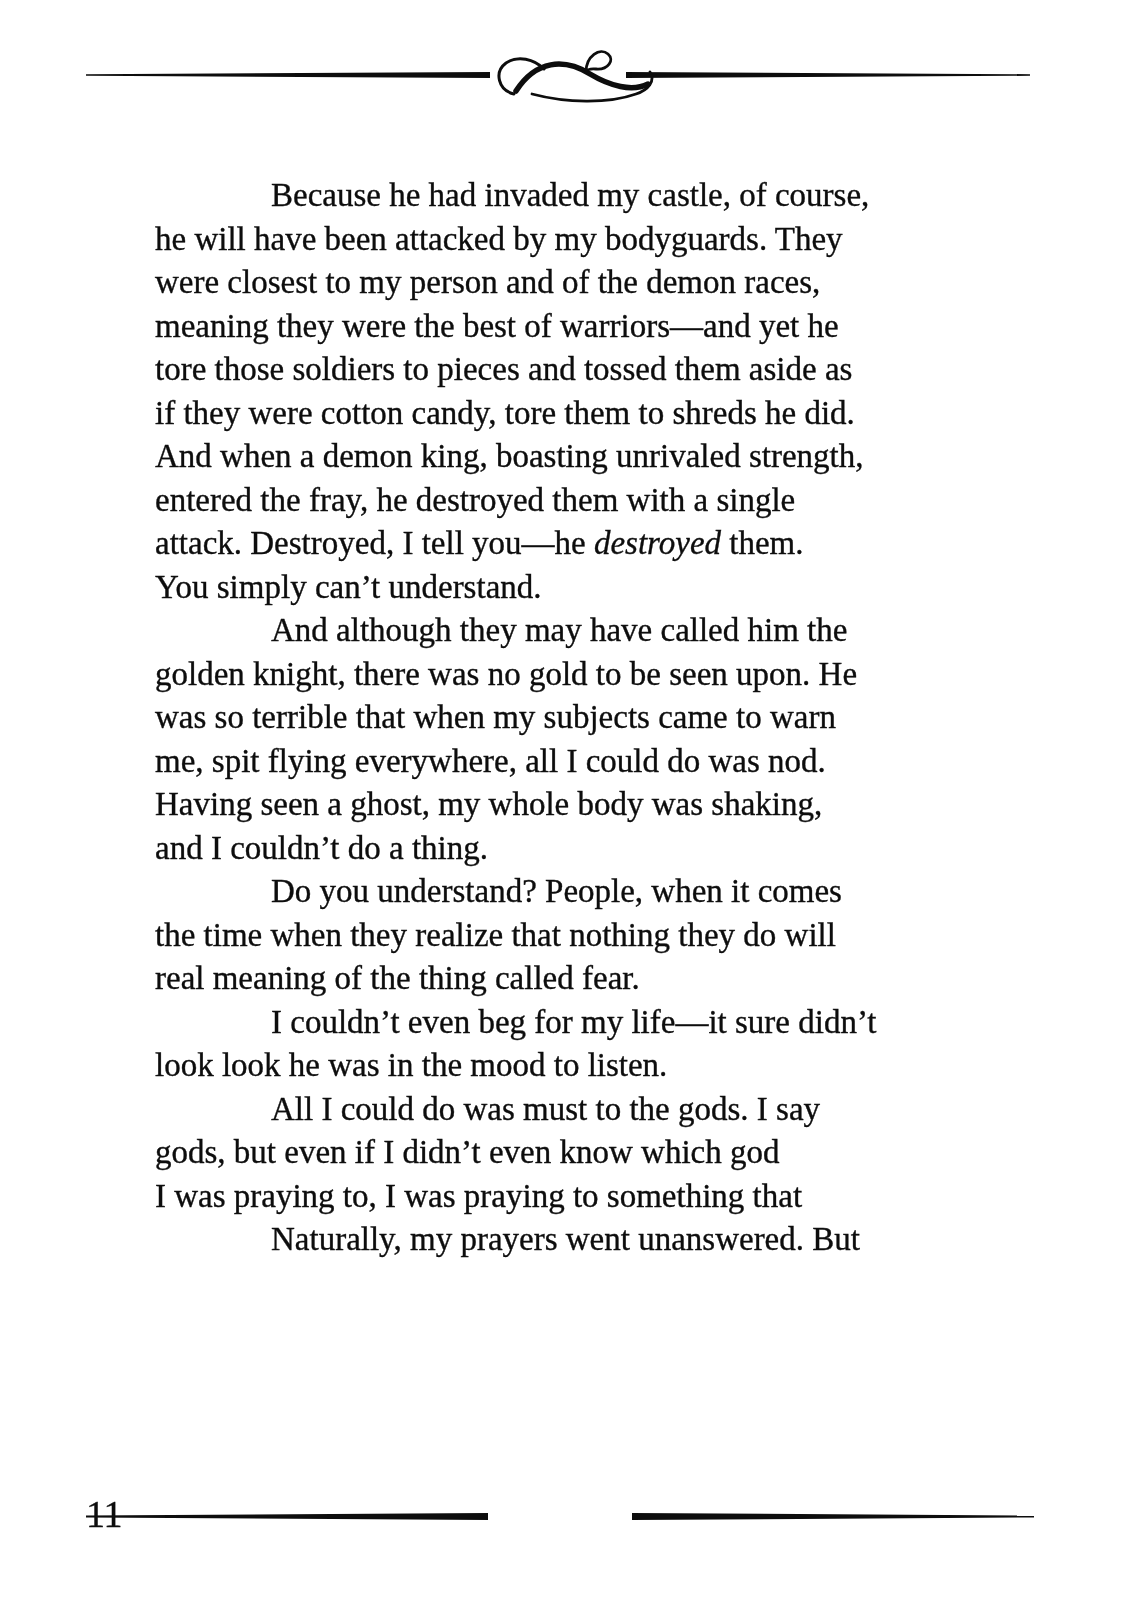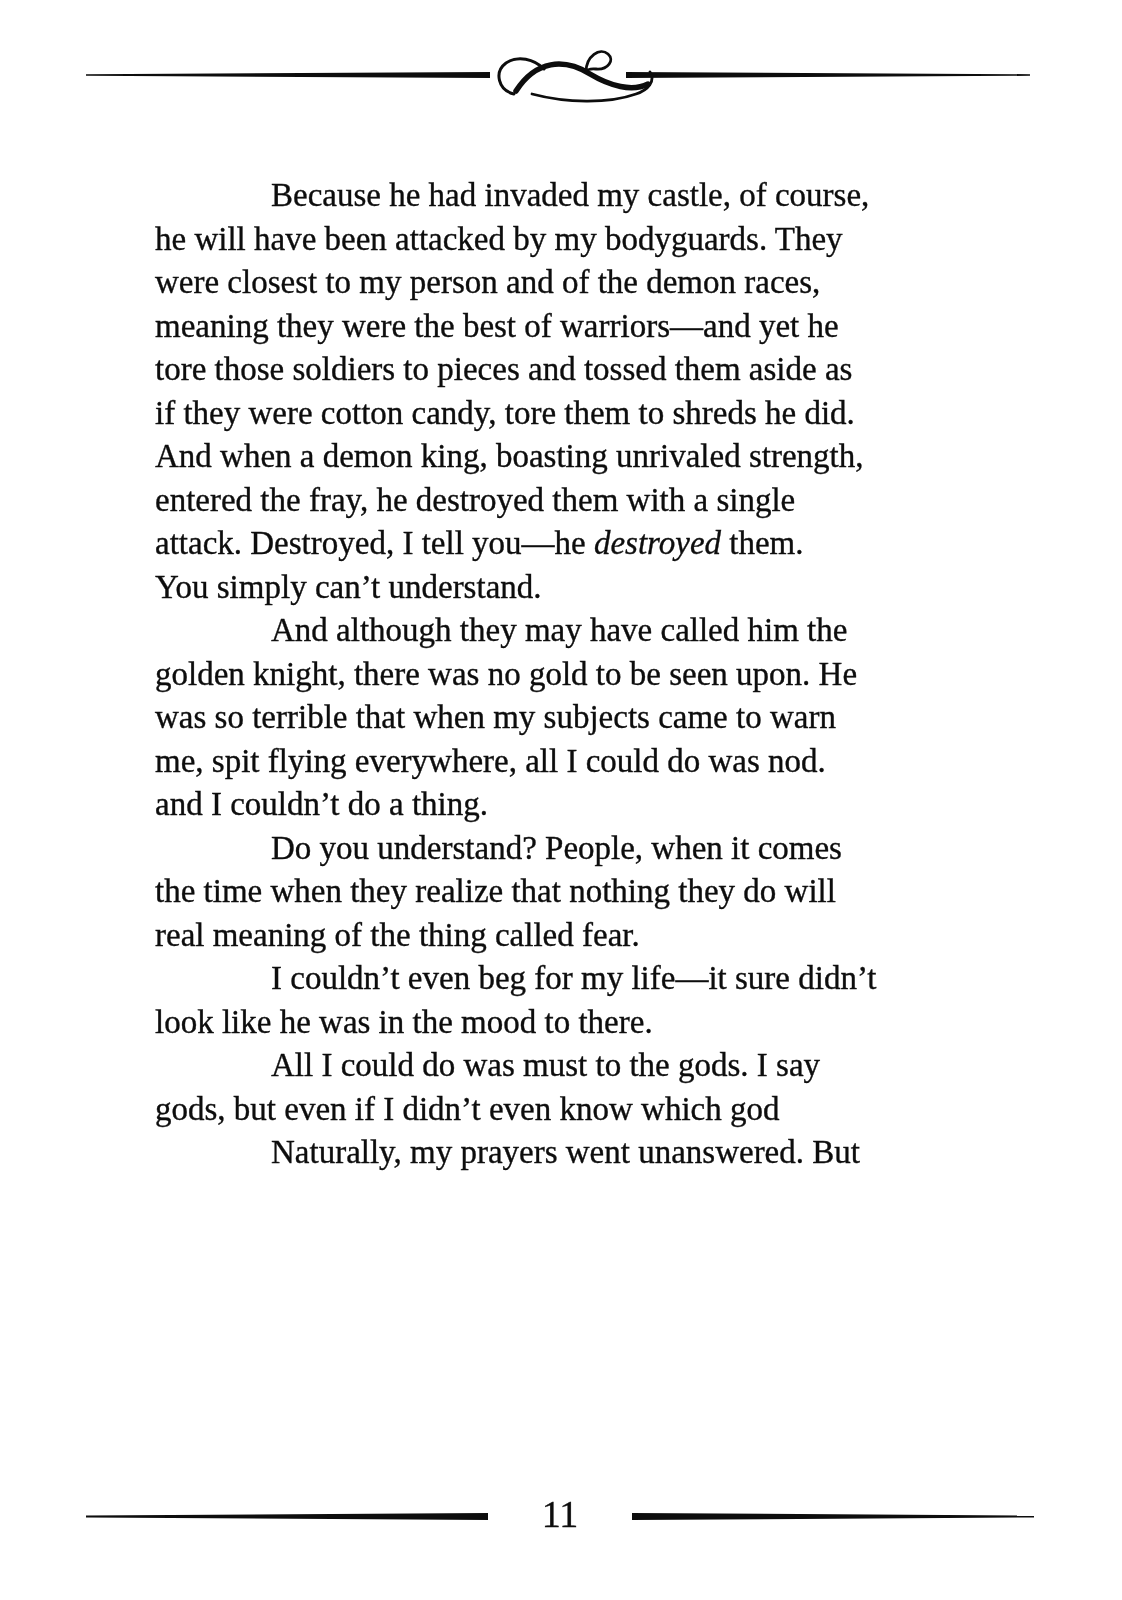--- a/index.html
+++ b/index.html
@@ -36,21 +36,20 @@
     top: 1510px;
     height: 14px;
   }
   .bottom-rule.left  { left: 86px;  width: 402px; }
   .bottom-rule.right { left: 632px; width: 402px; }
   .page-number {
     position: absolute;
     left: 86px;
     top: 1494px;
     width: 948px;
-    text-align: center;
     font-size: 38px;
     line-height: 40px;
     -webkit-text-stroke: 0.35px #111;
   }
   svg { display: block; }
 </style>
 </head>
 <body>
 
 <div class="page">
@@ -76,28 +75,30 @@
       <div class="line">tore those soldiers to pieces and tossed them aside as</div>
       <div class="line">if they were cotton candy, tore them to shreds he did.</div>
       <div class="line">And when a demon king, boasting unrivaled strength,</div>
       <div class="line">entered the fray, he destroyed them with a single</div>
       <div class="line">attack. Destroyed, I tell you—he <i>destroyed</i> them.</div>
       <div class="line">You simply can’t understand.</div>
       <div class="line indent">And although they may have called him the</div>
       <div class="line">golden knight, there was no gold to be seen upon. He</div>
       <div class="line">was so terrible that when my subjects came to warn</div>
       <div class="line">me, spit flying everywhere, all I could do was nod.</div>
+      <div class="line">Having seen a ghost, my whole body was shaking,</div>
       <div class="line">and I couldn’t do a thing.</div>
       <div class="line indent">Do you understand? People, when it comes</div>
       <div class="line">the time when they realize that nothing they do will</div>
       <div class="line">real meaning of the thing called fear.</div>
       <div class="line indent">I couldn’t even beg for my life—it sure didn’t</div>
-      <div class="line">look like he was in the mood to there.</div>
+      <div class="line">look look he was in the mood to listen.</div>
       <div class="line indent">All I could do was must to the gods. I say</div>
       <div class="line">gods, but even if I didn’t even know which god</div>
+      <div class="line">I was praying to, I was praying to something that</div>
       <div class="line indent">Naturally, my prayers went unanswered. But</div>
     </main>
 
   <svg class="bottom-rule left" viewBox="0 0 402 14" aria-hidden="true">
     <polygon fill="#0d0d0d" points="0,5.6 402,3 402,10 0,7.4"></polygon>
   </svg>
 
   <div class="page-number">11</div>
 
   <svg class="bottom-rule right" viewBox="0 0 402 14" aria-hidden="true">

